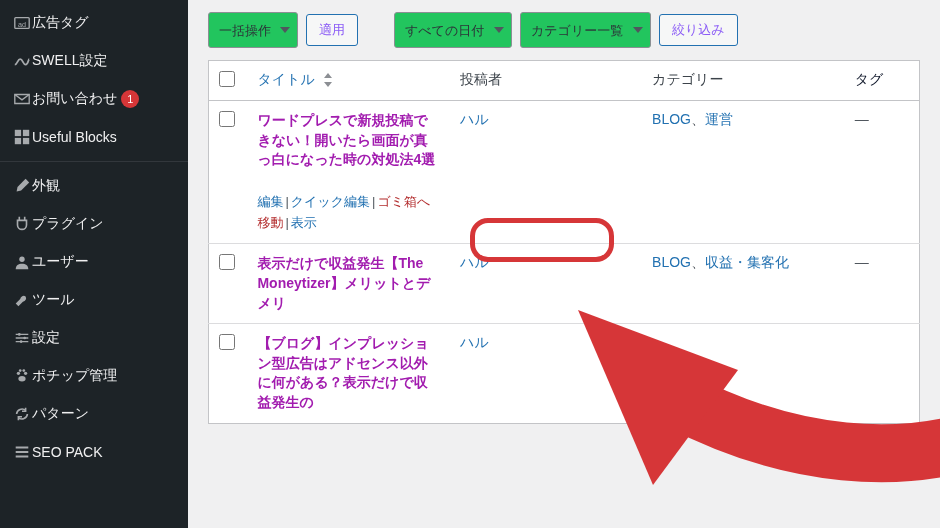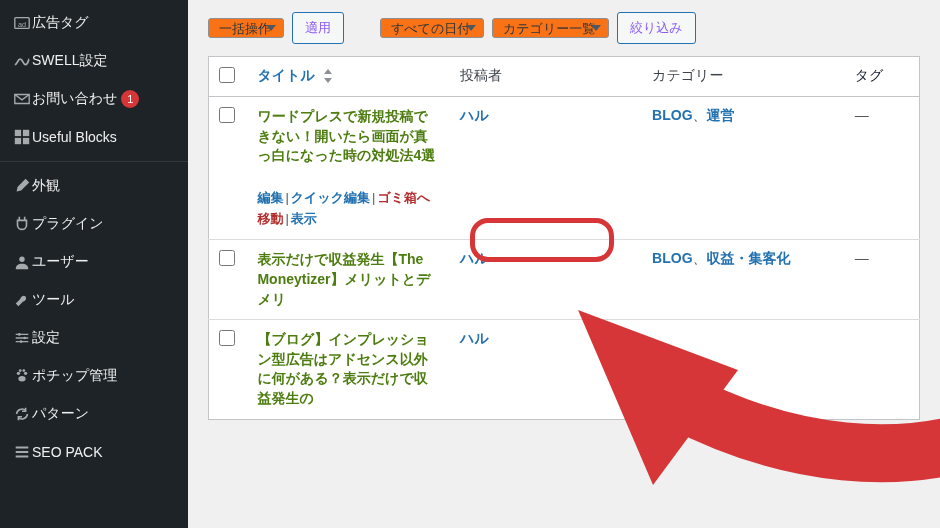--- a/index.html
+++ b/index.html
@@ -6,36 +6,36 @@
   html, body { width: 940px; height: 528px; font-family: -apple-system, "Helvetica Neue", sans-serif; font-size: 13px; color: #3c434a; background: #f0f0f1; overflow: hidden; }
   .wrap { display: flex; width: 940px; height: 528px; }
   .sidebar { width: 188px; background: #1d2327; color: #f0f0f1; padding-top: 4px; flex-shrink: 0; }
   .side-item { display: flex; align-items: center; padding: 9px 12px; cursor: pointer; color: #f0f0f1; font-size: 14px; }
   .side-icon { width: 20px; height: 20px; display: flex; align-items: center; justify-content: center; color: #a7aaad; flex-shrink: 0; }
   .side-icon svg { width: 18px; height: 18px; fill: currentColor; }
   .badge { background: #d63638; color: #fff; border-radius: 50%; width: 18px; height: 18px; font-size: 11px; display: inline-flex; align-items: center; justify-content: center; margin-left: 4px; }
   .side-sep { border-top: 1px solid #32373c; margin: 5px 0; }
   .main { flex: 1; background: #f0f0f1; padding: 0; overflow: hidden; position: relative; }
   .filters { display: flex; align-items: center; gap: 8px; padding: 12px 20px 12px 20px; }
-  select, .btn { font-size: 13px; padding: 2px 12px 2px 10px; height: 20px; border: 1px solid #8c8f94; border-radius: 3px; background: #f97316; color: #2c3338; position: relative; appearance: none; -webkit-appearance: none; }
+  select, .btn { font-size: 13px; padding: 2px 26px 2px 10px; height: 36px; border: 1px solid #8c8f94; border-radius: 3px; background: #22c55e; color: #2c3338; position: relative; appearance: none; -webkit-appearance: none; }
   .sel-wrap { position: relative; display: inline-block; }
   .sel-wrap::after { content: ""; position: absolute; right: 8px; top: 50%; transform: translateY(-50%); width: 0; height: 0; border-left: 5px solid transparent; border-right: 5px solid transparent; border-top: 6px solid #50575e; pointer-events: none; }
   .btn { padding: 2px 12px; cursor: pointer; color: #8b5cf6; border-color: #2271b1; background: #f6f7f7; height: 32px; line-height: 26px; }
   .table { width: calc(100% - 40px); margin: 0 20px; background: #fff; border: 1px solid #c3c4c7; border-collapse: collapse; }
   .table th, .table td { text-align: left; padding: 10px 10px; vertical-align: top; font-size: 14px; }
   .table thead th { border-bottom: 1px solid #c3c4c7; font-weight: 400; color: #2271b1; }
   .table tbody tr { border-top: 1px solid #dcdcde; }
   .col-cb { width: 34px; }
   .col-title { width: 190px; }
   .col-author { width: 180px; }
   .col-cat { width: 190px; }
   .col-tag { width: 70px; }
   input[type=checkbox] { width: 16px; height: 16px; }
-  a, .link { color: #2271b1; text-decoration: none; font-weight: bold; }
-  .title-link { font-weight: 600; color: #4d7c0f; font-size: 14px; line-height: 1.4; }
+  a, .link { color: #2271b1; text-decoration: none; }
+  .title-link { font-weight: 600; color: #a21caf; font-size: 14px; line-height: 1.4; }
   .row-actions { margin-top: 22px; font-size: 13px; color: #50575e; line-height: 1.6; }
   .row-actions .sep { color: #50575e; padding: 0 2px; }
   .trash { color: #b32d2e; }
   .sort { display: inline-block; vertical-align: middle; margin-left: 4px; line-height: 0; }
   .sort svg { width: 10px; height: 14px; }
   .highlight-ring { position: absolute; border: 5px solid #d63638; border-radius: 18px; background: transparent; pointer-events: none; }
   .arrow-svg { position: absolute; pointer-events: none; }
   .dash { color: #50575e; }
   .cat-sep { color: #3c434a; }
 </style>

